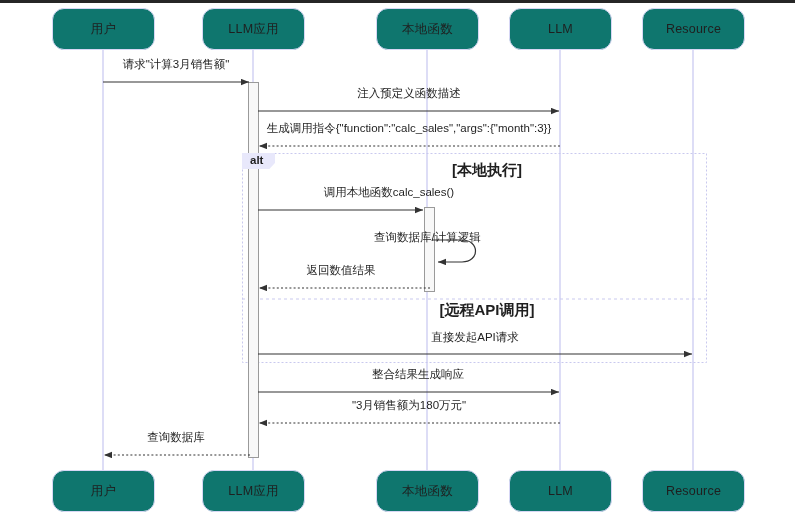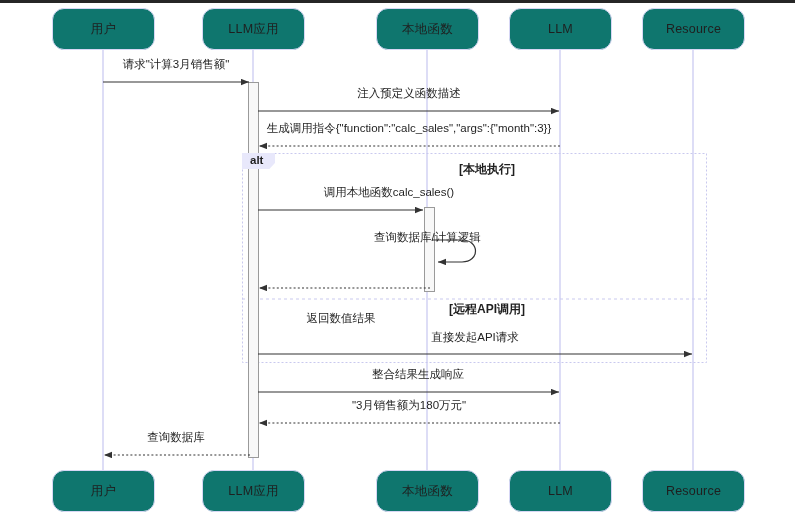--- a/index.html
+++ b/index.html
@@ -32,21 +32,21 @@
   .msg-label{
     position:absolute;
     font-size:11.5px;
     color:#1f1f1f;
     white-space:nowrap;
     transform:translateX(-50%);
     text-align:center;
   }
   .frame-label{
     position:absolute;
-    font-size:12px;
+    font-size:15px;
     color:#1f1f1f;
     font-weight:bold;
     white-space:nowrap;
     transform:translateX(-50%);
   }
   .alt-tab{
     position:absolute;
     background:#E8E8FB;
     color:#1f1f1f;
     font-size:11.5px;
@@ -99,21 +99,21 @@
         <line x1="560" y1="423" x2="259" y2="423" stroke="#333333" stroke-width="1.1" stroke-dasharray="2,2.2" marker-end="url(#arrow-filled)"></line>
         <line x1="250" y1="455" x2="104" y2="455" stroke="#333333" stroke-width="1.1" stroke-dasharray="2,2.2" marker-end="url(#arrow-filled)"></line>
       </g>
   </svg>
   <div class="layer" id="html-layer">
       <div class="msg-label" style="left: 176px; top: 57px;">请求"计算3月销售额"</div>
       <div class="msg-label" style="left: 409px; top: 86px;">注入预定义函数描述</div>
       <div class="msg-label" style="left: 409px; top: 121px;">生成调用指令{"function":"calc_sales","args":{"month":3}}</div>
       <div class="msg-label" style="left: 341px; top: 185px; margin-left: 48px;">调用本地函数calc_sales()</div>
       <div class="msg-label" style="left: 374px; top: 230px; transform: none;">查询数据库/计算逻辑</div>
-      <div class="msg-label" style="left: 341px; top: 263px; margin-top: 48px;">返回数值结果</div>
+      <div class="msg-label" style="left: 341px; top: 263px;">返回数值结果</div>
       <div class="msg-label" style="left: 475px; top: 330px;">直接发起API请求</div>
       <div class="msg-label" style="left: 418px; top: 367px;">整合结果生成响应</div>
       <div class="msg-label" style="left: 409px; top: 398px;">"3月销售额为180万元"</div>
       <div class="msg-label" style="left: 176px; top: 430px;">查询数据库</div>
       <div class="alt-tab" style="left: 242px; top: 153px; clip-path: polygon(0px 0px, 100% 0px, 100% 60%, 82% 100%, 0px 100%);">alt</div>
       <div class="frame-label" style="left: 487px; top: 161px;">[本地执行]</div>
       <div class="frame-label" style="left: 487px; top: 301px;">[远程API调用]</div>
       <div class="actor-box" style="left: 52px; top: 8px; width: 103px; height: 42px;">
         <span>用户</span>
       </div>

